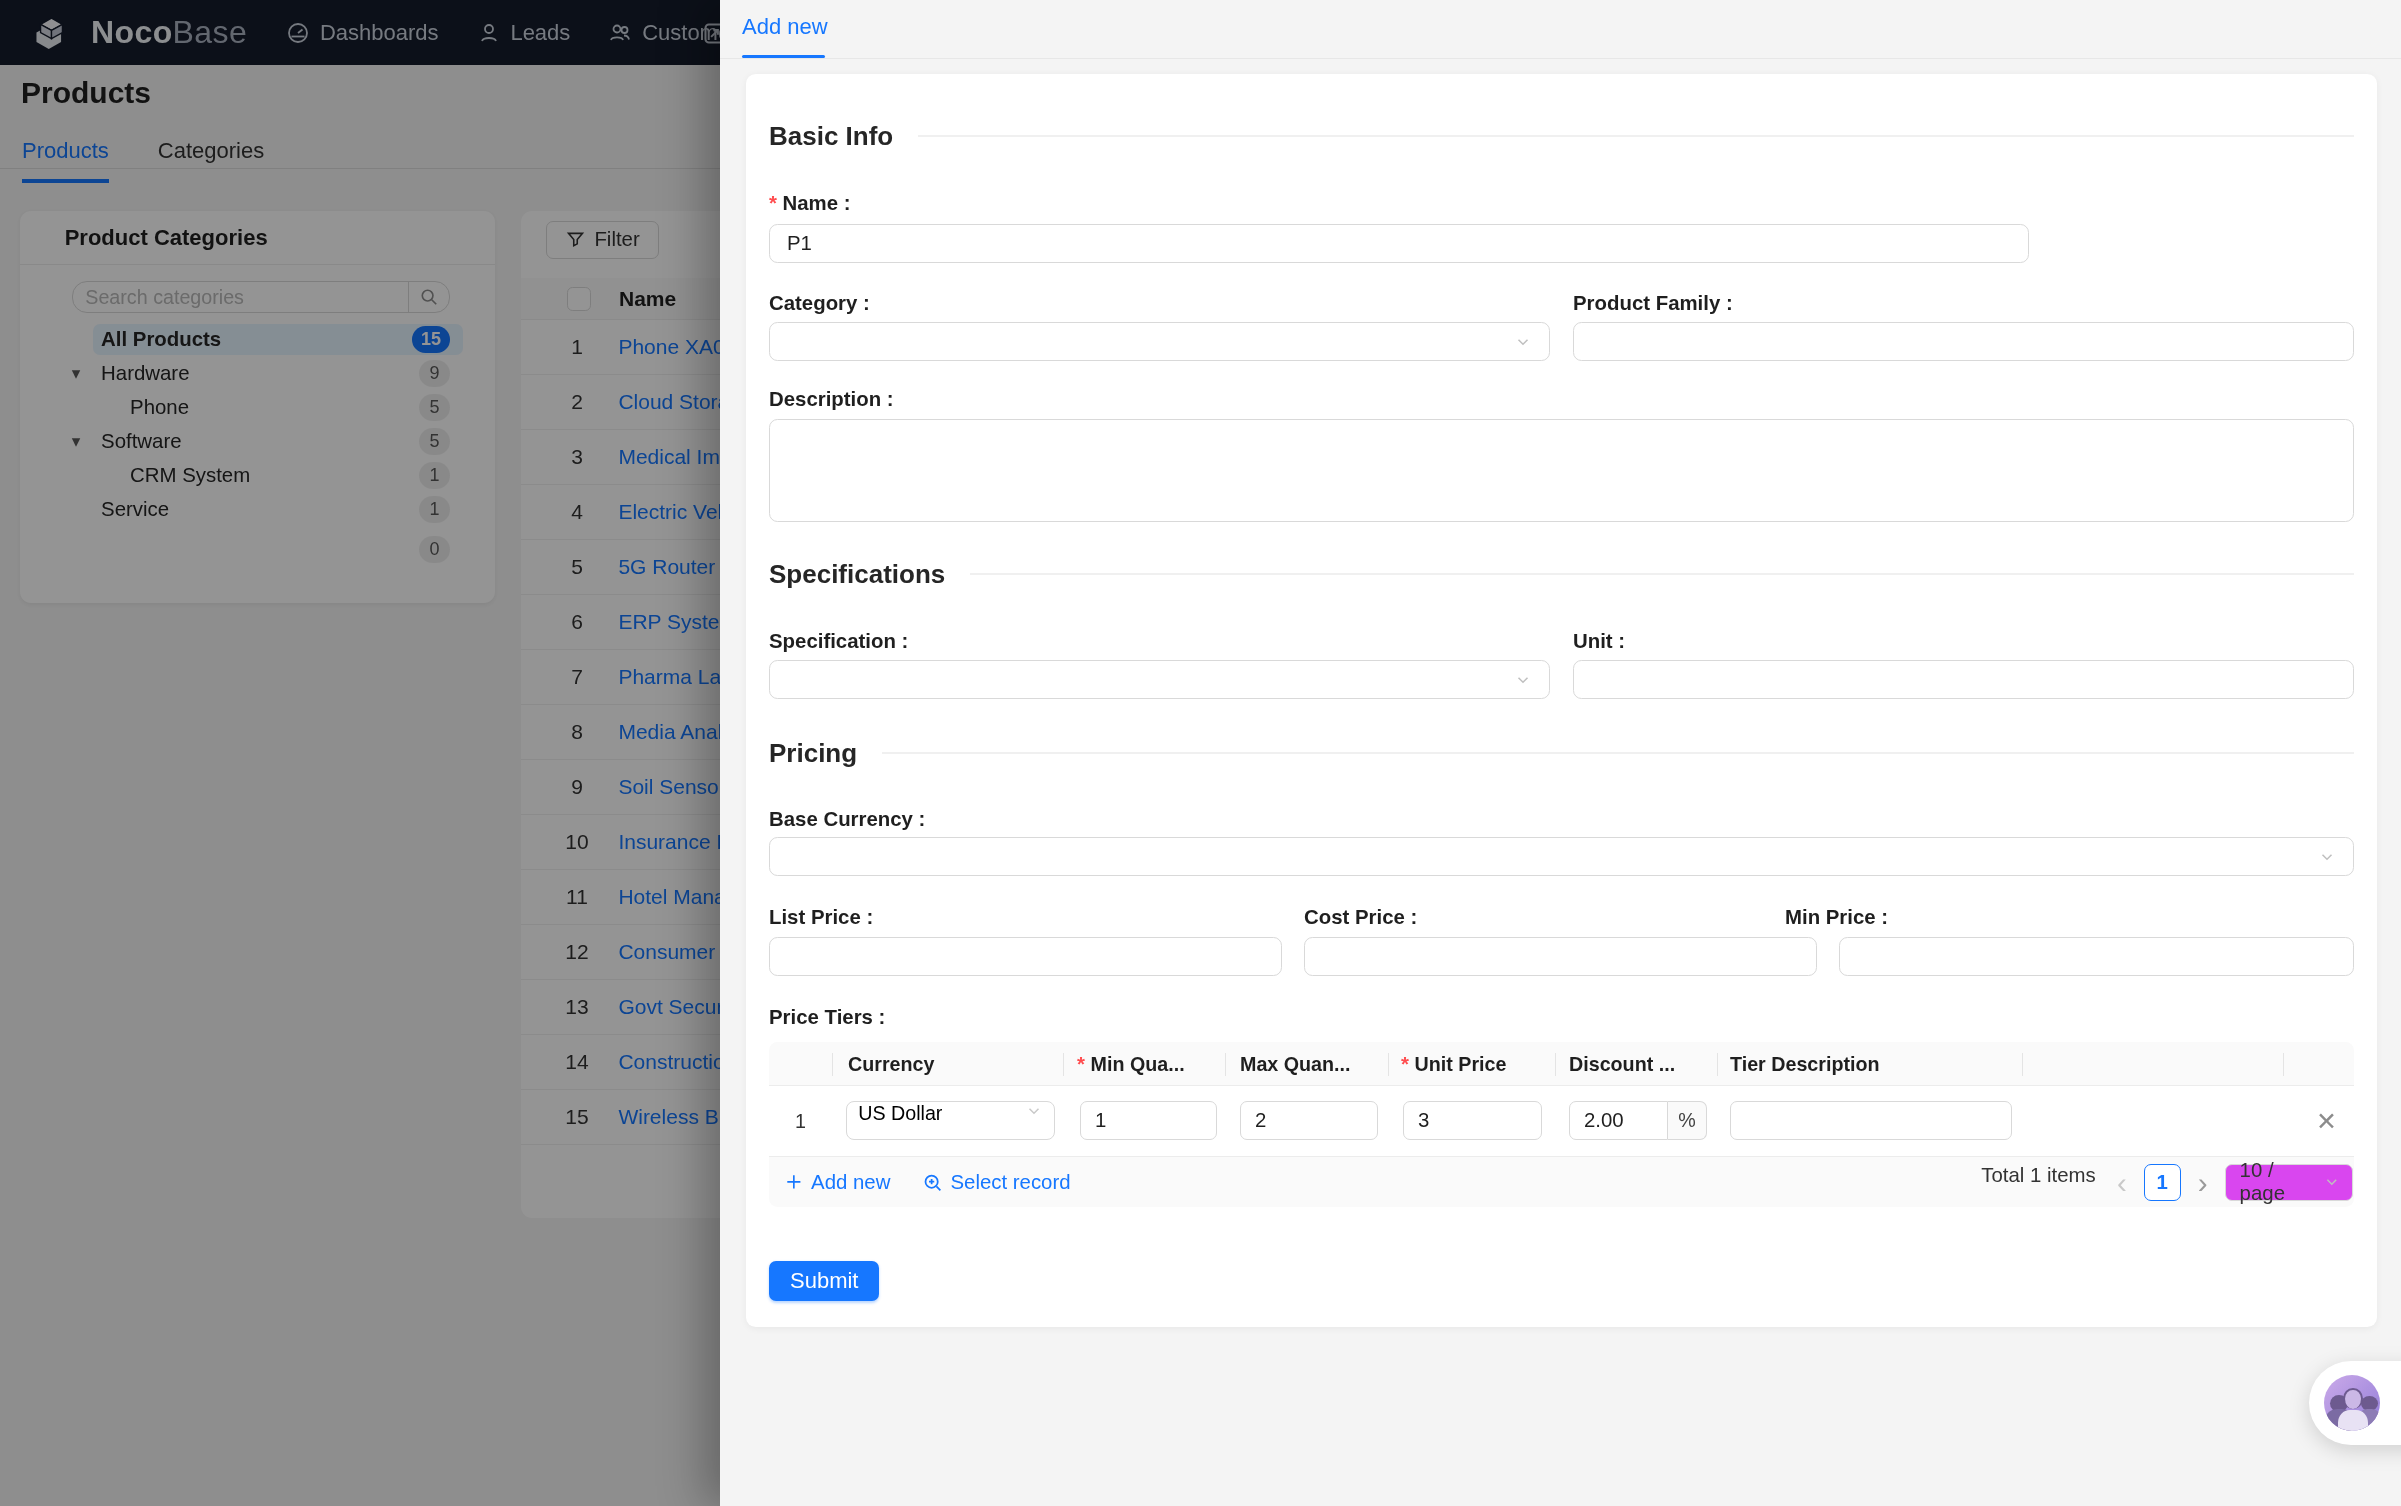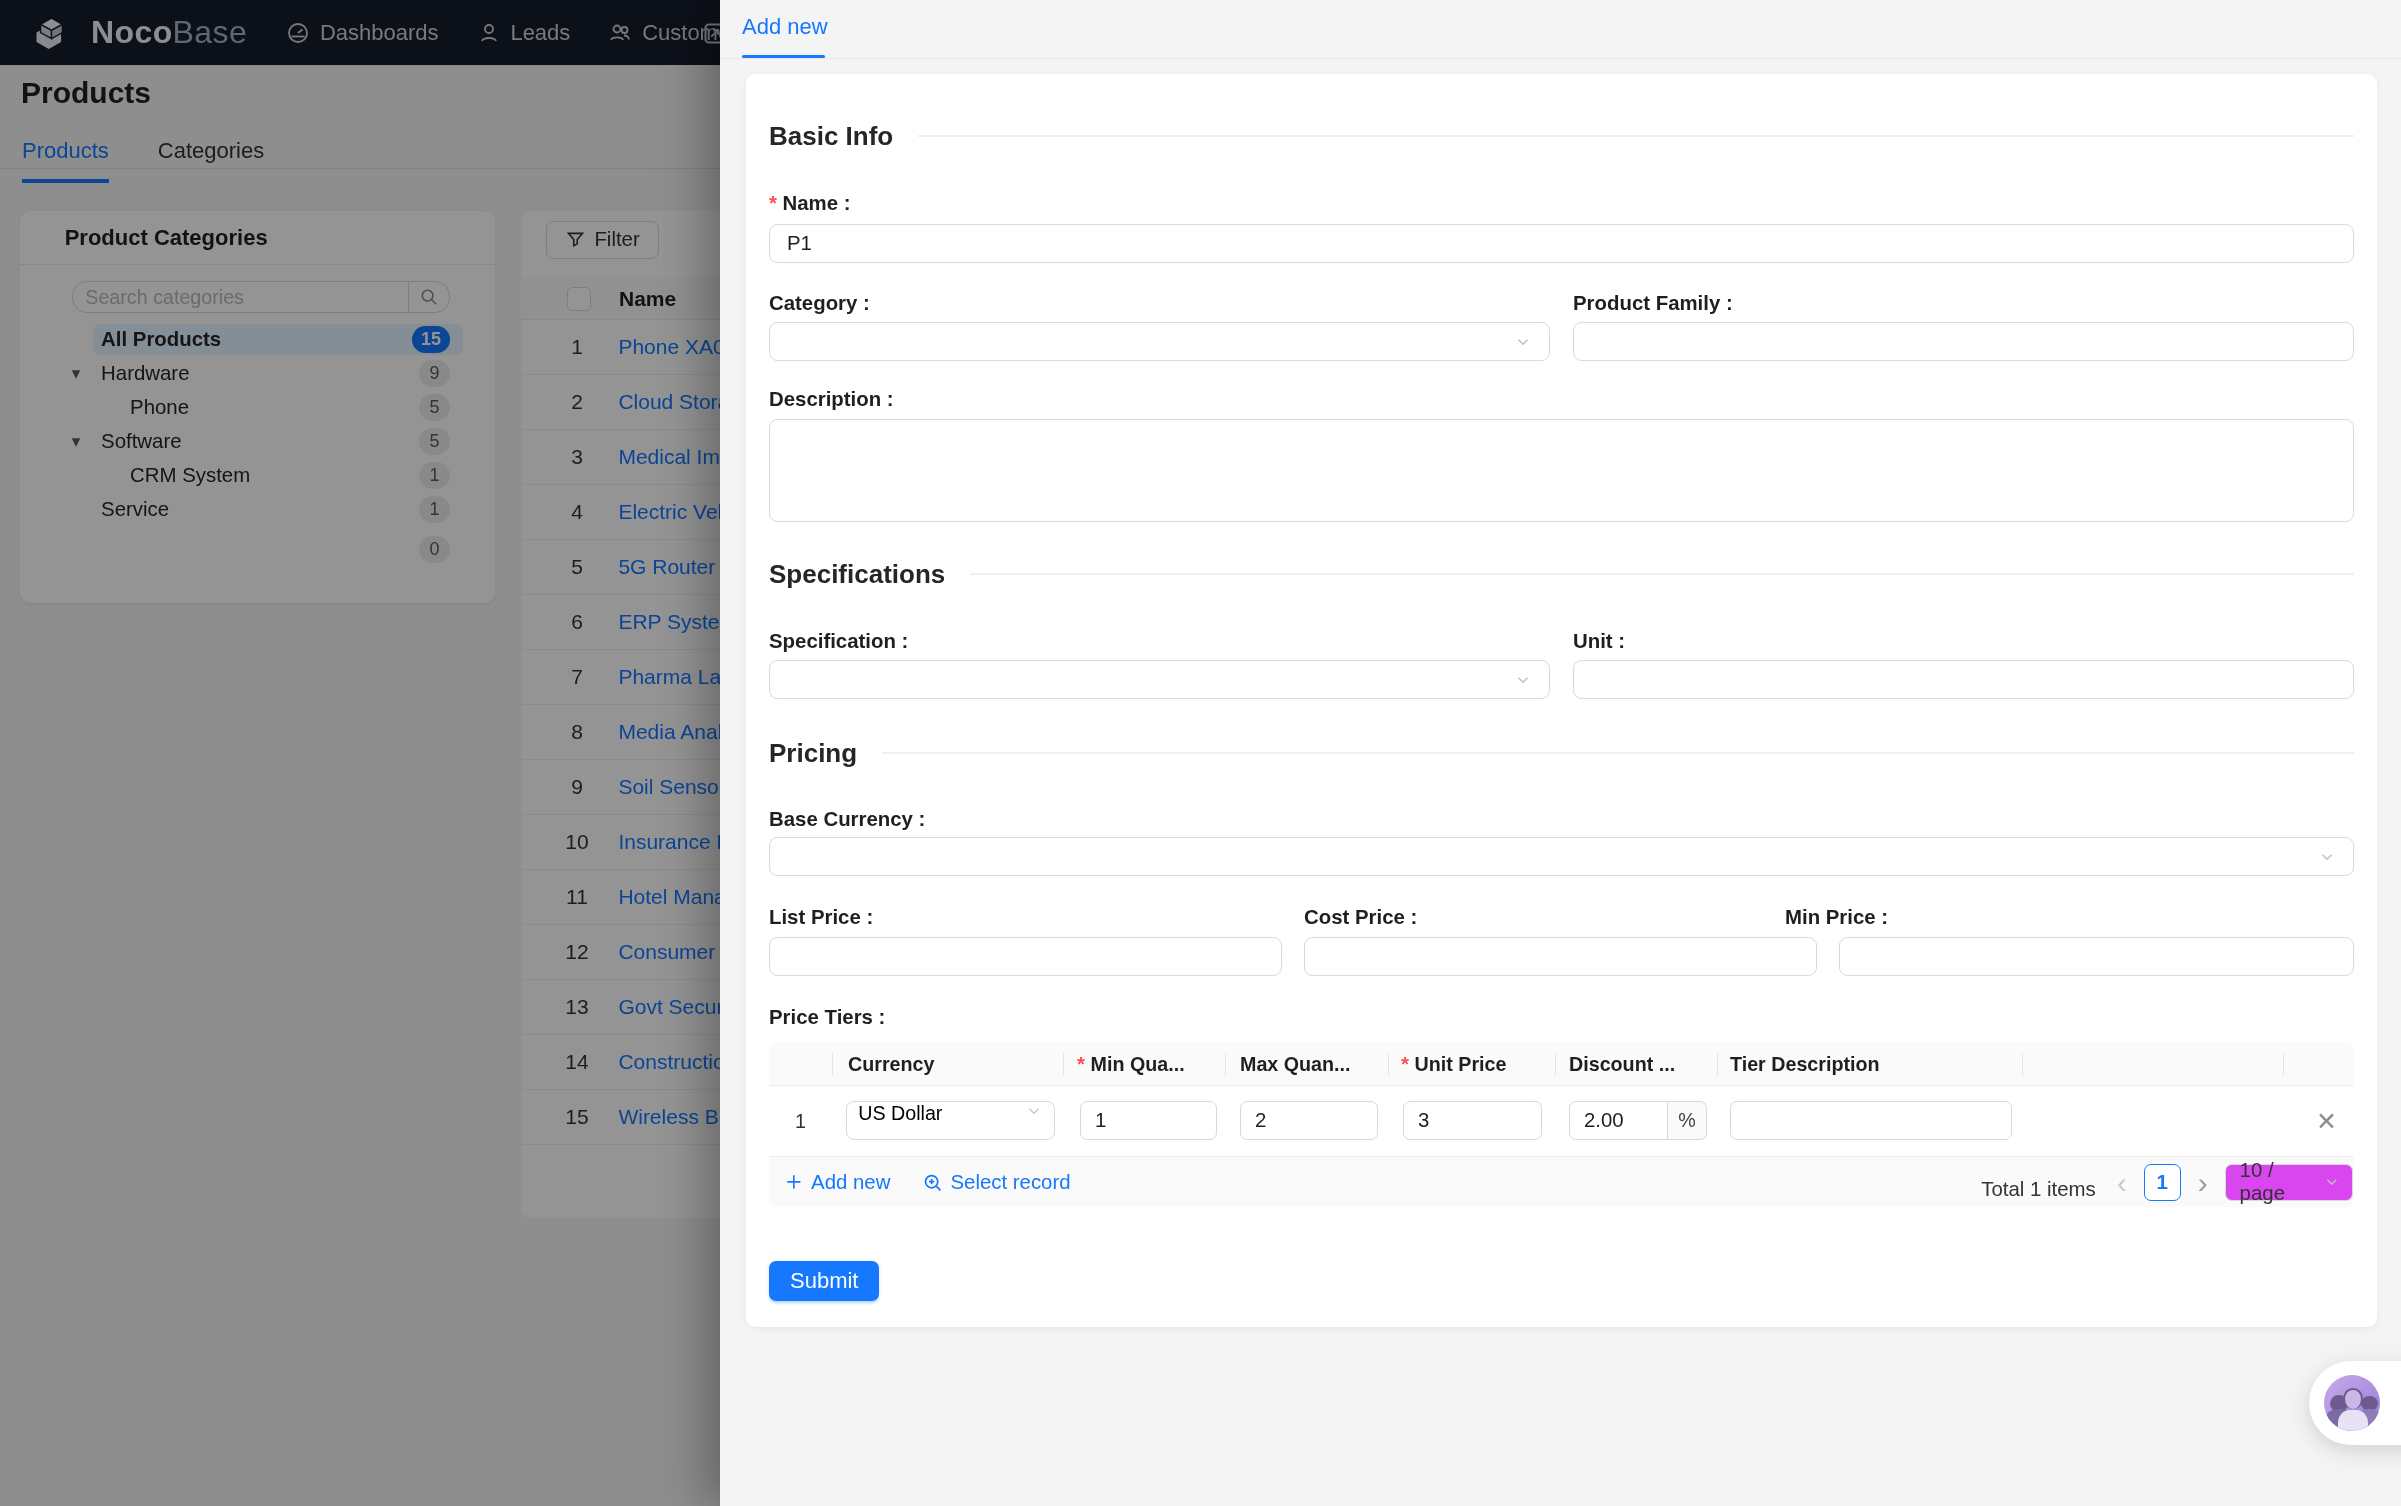--- a/index.html
+++ b/index.html
@@ -88,21 +88,21 @@
   .t-widget { position:absolute; top:14.7px; height:39px; }
   .tin { border:1.4px solid #d9d9d9; border-radius:7px; background:#fff; font-size:20.4px; color:#1f1f1f; padding:0 14px; outline:none; font-family:inherit; height:39px; }
   .tsel { border:1.4px solid #d9d9d9; border-radius:8px; background:#fff; display:flex; padding:0 11.2px;gap:28px; }
   .addon-group { display:flex; }
   .addon-group .tin { border-radius:7px 0 0 7px; width:99px; }
   .addon { width:39px; height:39px; border:1.4px solid #d9d9d9; border-left:none; border-radius:0 7px 7px 0; background:#fafafa; display:flex; align-items:center; justify-content:center; color:#444; font-size:19.7px; }
   .del-x { position:absolute; left:1542px; top:0; width:31px; height:70px; display:flex; align-items:center; justify-content:center; color:#8c8c8c; font-size:25px; cursor:pointer; }
   .t-foot { position:absolute; left:0; top:114px; width:1585px; height:51px; background:#fafafa; border-top:0.7px solid #ececec; border-radius:0 0 8.4px 8.4px; display:flex; align-items:center; }
   .foot-links { display:flex; align-items:center; gap:32px; padding-left:15.4px; }
   .flink { display:flex; align-items:center; gap:7px; color:#1677ff; font-size:20.4px; cursor:pointer; }
-  .pagination { margin-left:auto; display:flex; align-items:flex-end; gap:17px; padding-right:1.4px; }
+  .pagination { margin-left:auto; display:flex; align-items:flex-start; gap:17px; padding-right:1.4px; }
   .total { font-size:20.4px; color:#333; margin-right:4.2px; }
   .pg-arrow { font-size:29.5px; line-height:37px; cursor:pointer; }
   .pg-prev { color:#c9c9c9; }
   .pg-next { color:#9a9a9a; }
   .pg-num { width:37px; height:37px; border:1.4px solid #1677ff; border-radius:7px; color:#1677ff; font-weight:700; font-size:20.4px; display:flex; align-items:center; justify-content:center; background:#fff; cursor:pointer; }
   .pg-size { width:128px; height:37px; border:1.4px solid #d9d9d9; border-radius:7px; background:#d946ef; display:flex; align-items:center; padding:0 11.2px 0 14px; font-size:20.4px; color:#333; cursor:pointer; }
   .pg-size .chev { margin-left:auto; }
 
   .submit-btn { position:absolute; left:23px; top:1187px; height:40px; padding:0 21px; background:#1677ff; border:none; border-radius:7px; color:#fff; font-size:22px; font-family:inherit; cursor:pointer; box-shadow:0 1.4px 2.8px rgba(22,119,255,0.3); }
 
@@ -324,21 +324,21 @@
 
       <div class="sec" style="top:46px">
         <div class="sec-title">Basic Info</div>
         <div class="sec-line"></div>
       </div>
 
       <div class="flabel" style="left:23px; top:116px">
         <span class="req">*</span>
         <span>Name :</span>
       </div>
-      <input class="finput" style="left: 23px; top: 150px; width: 1585px;" value="P1">
+      <input class="finput" style="left: 23px; top: 150px; width: 1260px;" value="P1">
 
       <div class="flabel" style="left:23px; top:216px">Category :</div>
       <div class="fselect" style="left:23px; top:248px; width:781px">
         <svg class="chev" viewBox="0 0 24 24" fill="none" stroke="#bfbfbf" stroke-width="2">
             <path d="M6 9 L12 15 L18 9"></path>
           </svg>
       </div>
       <div class="flabel" style="left:827px; top:216px">Product Family :</div>
       <input class="finput" style="left: 827px; top: 248px; width: 781px;">
 

